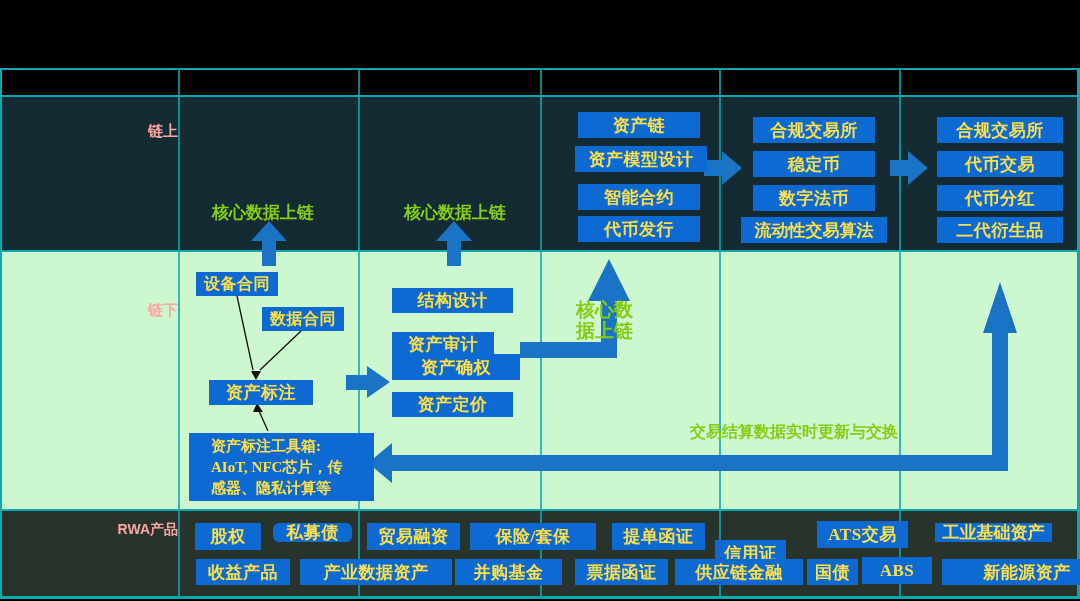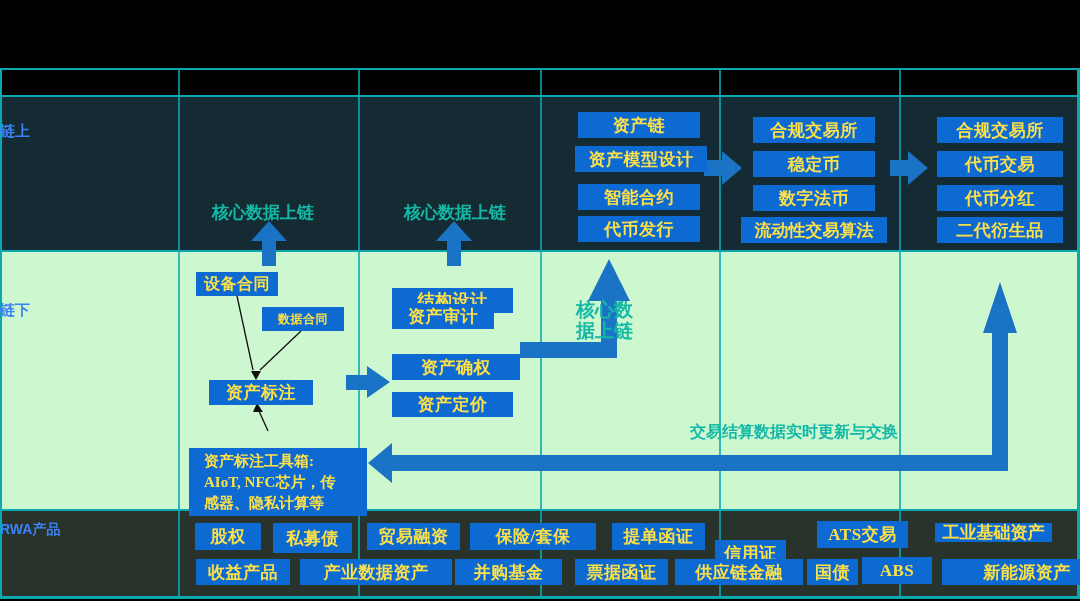--- a/index.html
+++ b/index.html
@@ -6,24 +6,24 @@
   #stage{position:relative;width:1080px;height:601px;background:#000;overflow:hidden;
          font-family:"Liberation Serif","DejaVu Serif",serif;}
   .row{position:absolute;left:0;width:1080px;z-index:1;}
   .vline{position:absolute;top:68px;height:530px;width:2px;z-index:2;
          background:var(--border-teal,#0ba8b0);opacity:.8;}
   .hline{position:absolute;left:0;width:1080px;z-index:3;background:var(--border-teal,#0ba8b0);}
   .edge{position:absolute;z-index:3;background:var(--border-teal,#0ba8b0);}
   .bx{position:absolute;z-index:6;background:var(--box-blue,#0d6ad2);color:#fde047;
       font-weight:700;font-size:17px;letter-spacing:.5px;display:flex;
       align-items:center;justify-content:center;white-space:nowrap;}
-  .note{position:absolute;z-index:6;color:#14b8a6;font-weight:700;
+  .note{position:absolute;z-index:6;color:#84cc16;font-weight:700;
         font-family:"Liberation Serif","DejaVu Serif",serif;}
-  .rowlabel{position:absolute;z-index:6;color:#3b82f6;font-weight:700;font-size:15px;
-            left:0;width:178px;text-align:left;
+  .rowlabel{position:absolute;z-index:6;color:#fca5a5;font-weight:700;font-size:15px;
+            left:0;width:178px;text-align:right;
             font-family:"Liberation Sans","DejaVu Sans",sans-serif;}
   svg#arrows{position:absolute;left:0;top:0;z-index:5;pointer-events:none;}
   .arrow{fill:var(--arrow-blue,#1a73c4);}
   .conn{stroke:#111;stroke-width:1.3;fill:none;}
   .connhead{fill:#111;}
 </style>
 </head>
 <body>
 
 <div id="stage">
@@ -79,42 +79,42 @@
   <div class="bx" style="left:753px;top:151px;width:122px;height:26px;">稳定币</div>
   <div class="bx" style="left:753px;top:185px;width:122px;height:26px;">数字法币</div>
   <div class="bx" style="left:741px;top:217px;width:146px;height:26px;letter-spacing:0;">流动性交易算法</div>
 
   <div class="bx" style="left:937px;top:117px;width:126px;height:26px;">合规交易所</div>
   <div class="bx" style="left:937px;top:151px;width:126px;height:26px;">代币交易</div>
   <div class="bx" style="left:937px;top:185px;width:126px;height:26px;">代币分红</div>
   <div class="bx" style="left:937px;top:217px;width:126px;height:26px;">二代衍生品</div>
 
   <div class="bx" style="left:196px;top:272px;width:82px;height:24px;font-size:16px;">设备合同</div>
-  <div class="bx" style="left:262px;top:307px;width:82px;height:24px;font-size:12px;">数据合同</div>
+  <div class="bx" style="left:262px;top:307px;width:82px;height:24px;font-size:16px;">数据合同</div>
   <div class="bx" style="left:209px;top:380px;width:104px;height:25px;">资产标注</div>
-  <div class="bx" style="left:189px;top:448px;width:163px;height:68px;font-size:15px;letter-spacing:0;
-              flex-direction:column;align-items:flex-start;justify-content:center;padding-left:15px;line-height:21px;">
+  <div class="bx" style="left:189px;top:433px;width:163px;height:68px;font-size:15px;letter-spacing:0;
+              flex-direction:column;align-items:flex-start;justify-content:center;padding-left:22px;line-height:21px;">
     <span>资产标注工具箱:</span>
     <span>AIoT, NFC芯片，传</span>
     <span>感器、隐私计算等</span>
   </div>
 
   <div class="bx" style="left:392px;top:288px;width:121px;height:25px;">结构设计</div>
-  <div class="bx" style="left:392px;top:304px;width:102px;height:25px;">资产审计</div>
+  <div class="bx" style="left:392px;top:332px;width:102px;height:25px;">资产审计</div>
   <div class="bx" style="left:392px;top:354px;width:128px;height:26px;">资产确权</div>
   <div class="bx" style="left:392px;top:392px;width:121px;height:25px;">资产定价</div>
 
   <div class="note" style="left:545px;top:299px;width:64px;font-size:19px;line-height:21px;margin-left:31px;">
     <div>核心数</div>
     <div>据上链</div>
   </div>
   <div class="note" style="left:664px;top:422px;width:260px;text-align:center;font-size:16px;">交易结算数据实时更新与交换</div>
 
   <div class="bx" style="left:195px;top:523px;width:66px;height:27px;">股权</div>
-  <div class="bx" style="left:273px;top:523px;width:79px;height:30px;">私募债</div>
+  <div class="bx" style="left:273px;top:523px;width:79px;height:19px;border-radius:6px;">私募债</div>
   <div class="bx" style="left:367px;top:523px;width:93px;height:27px;">贸易融资</div>
   <div class="bx" style="left:470px;top:523px;width:126px;height:27px;">保险/套保</div>
   <div class="bx" style="left:612px;top:523px;width:93px;height:27px;">提单函证</div>
   <div class="bx" style="left:715px;top:540px;width:71px;height:27px;">信用证</div>
   <div class="bx" style="left:817px;top:521px;width:91px;height:27px;">ATS交易</div>
   <div class="bx" style="left:935px;top:523px;width:117px;height:19px;letter-spacing:0;">工业基础资产</div>
 
   <div class="bx" style="left:196px;top:559px;width:94px;height:26px;">收益产品</div>
   <div class="bx" style="left:300px;top:559px;width:152px;height:26px;">产业数据资产</div>
   <div class="bx" style="left:455px;top:559px;width:107px;height:26px;">并购基金</div>

